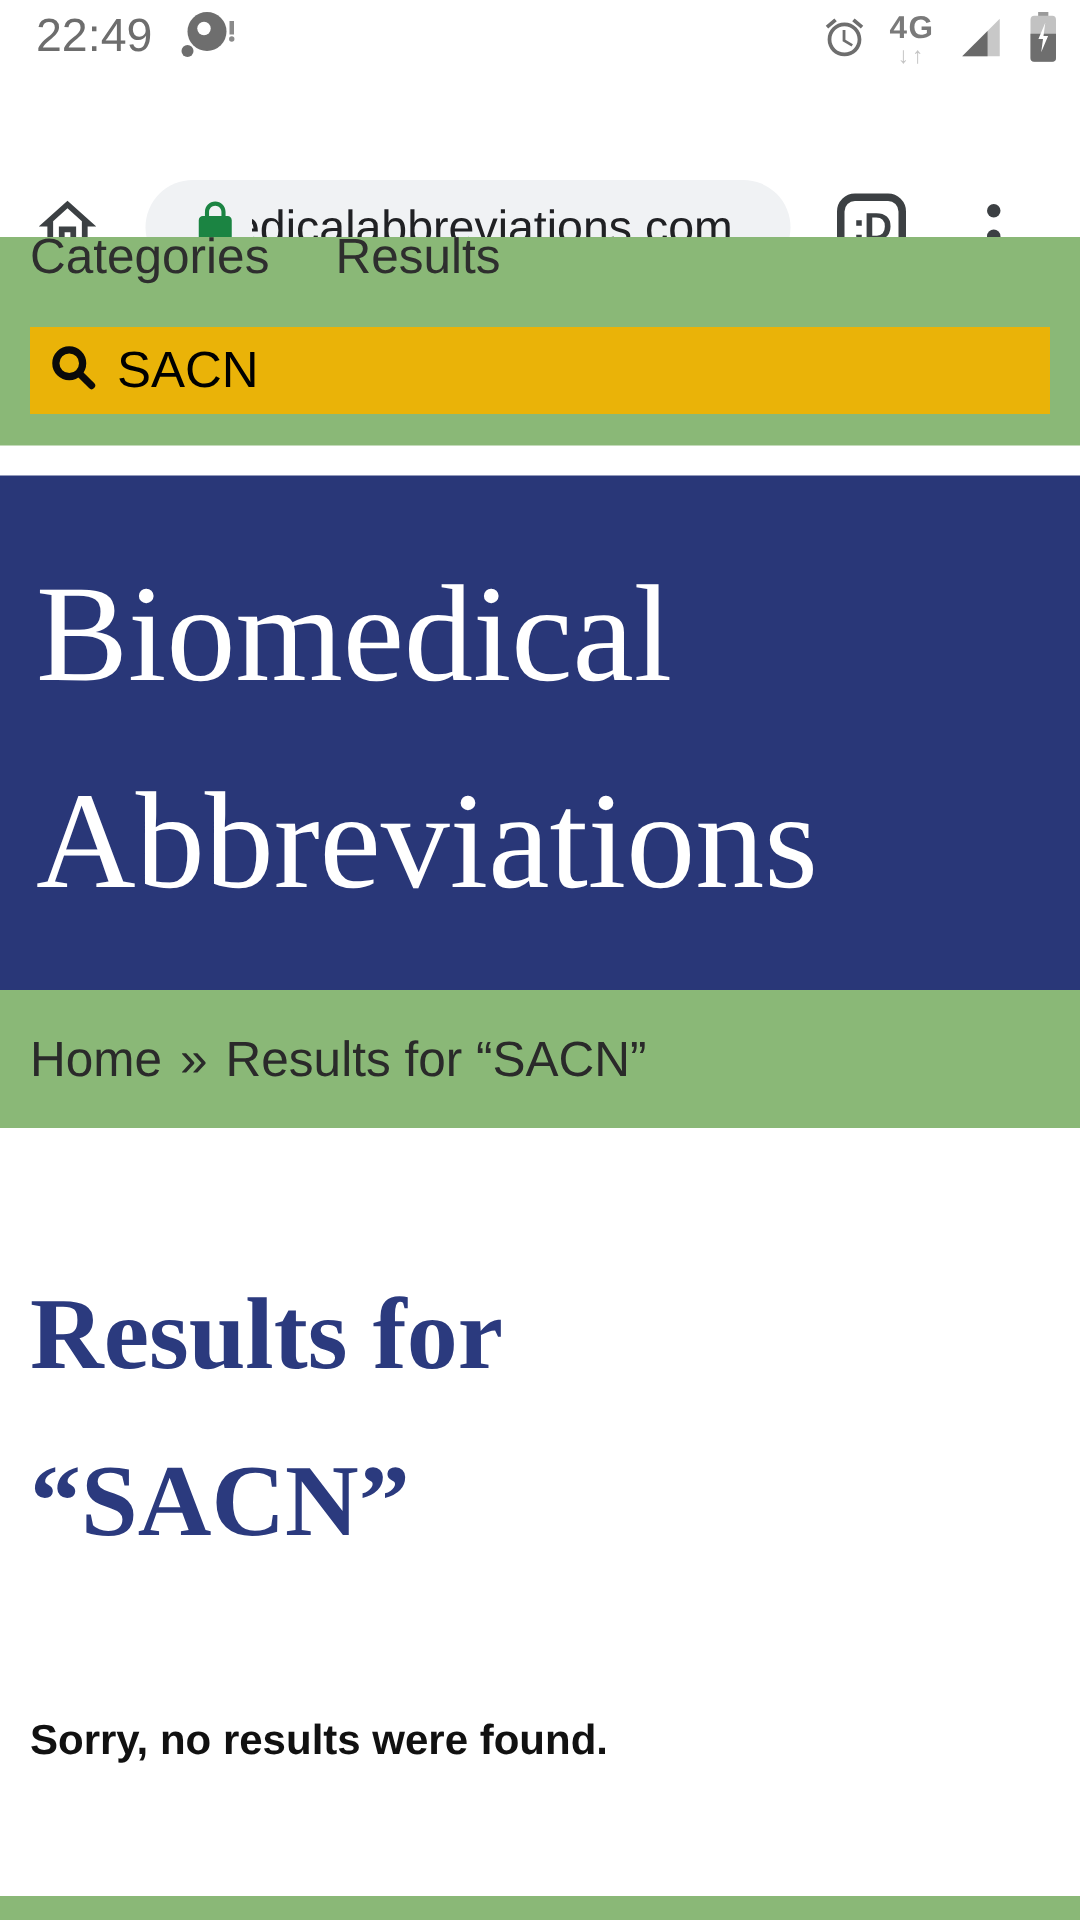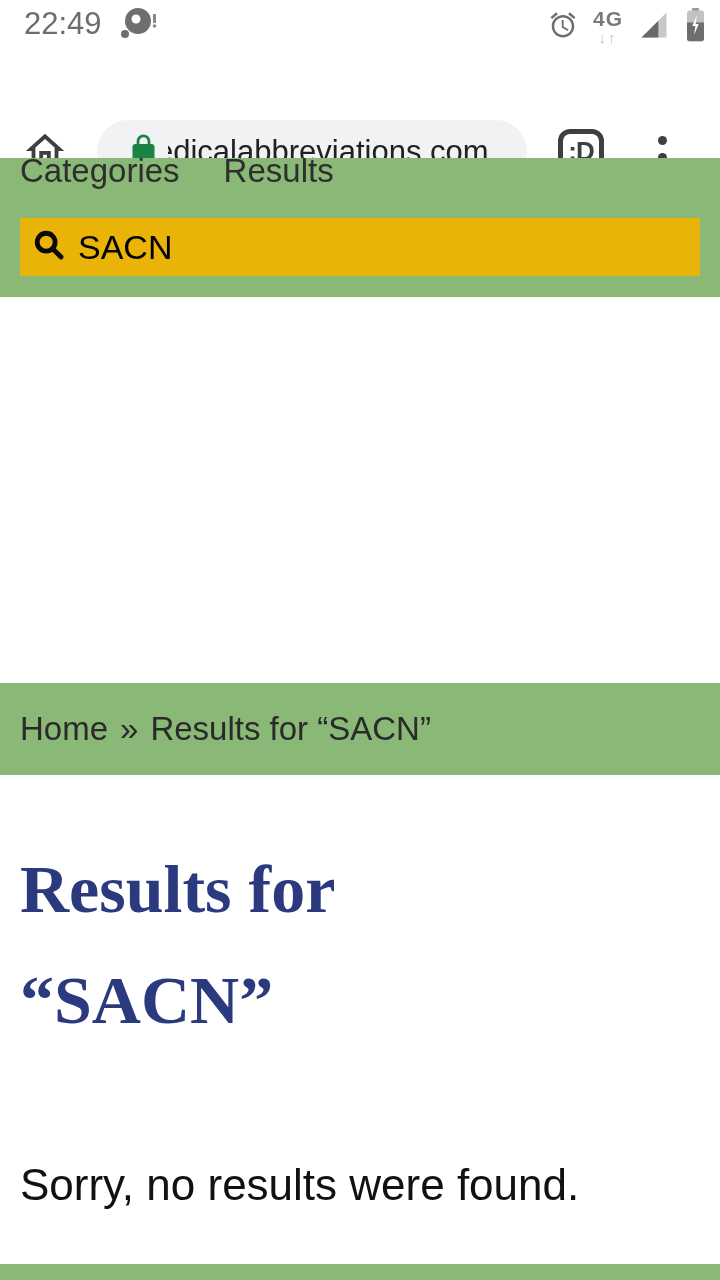--- a/index.html
+++ b/index.html
@@ -44,32 +44,32 @@
   .search-value{font-size:34px;color:#000;margin-left:12px;}
   
   .hero{position:absolute;left:0;top:317px;width:720px;height:345px;background:#293778;}
   .hero-title{
     width:676px;margin:0;padding:36px 0 0 24px;
     font-family:"Liberation Serif",serif;font-weight:400;
     font-size:92px;line-height:1.5;color:#ffffff;
   }
   
   .breadcrumb{
-    position:absolute;left:0;top:683px;width:720px;height:92px;background:#8ab877;
+    position:absolute;left:0;top:660px;width:720px;height:92px;background:#8ab877;
     display:flex;align-items:center;padding-left:20px;box-sizing:border-box;
     font-size:33px;color:#2a2a2a;
   }
   .crumb-sep{margin:0 12px;}
   
   .results-heading{
     position:absolute;left:20px;top:834px;width:520px;margin:0;
     font-family:"Liberation Serif",serif;font-weight:bold;
     font-size:68px;line-height:1.63;color:#2b3a7e;
   }
-  .no-results{position:absolute;left:20px;top:1116px;font-size:44px;color:#111;}
+  .no-results{position:absolute;left:20px;top:1116px;font-size:28px;color:#111;font-weight:bold;}
   
   .footer-strip{position:absolute;left:0;top:1264px;width:720px;height:16px;background:#8ab877;}
 </style>
 </head>
 <body>
 
 <div class="screen">
 
   <div class="status-bar">
     <span class="status-time">22:49</span>
@@ -144,20 +144,23 @@
       <span>
         <svg width="34" height="34" viewBox="0 0 24 24" fill="none" stroke="#0a0a0a" stroke-width="3.4">
           <circle cx="10" cy="10" r="6.3"></circle>
           <line x1="14.8" y1="14.8" x2="20.5" y2="20.5" stroke-linecap="round"></line>
         </svg>
       </span>
       <span class="search-value">SACN</span>
     </div>
   </div>
 
+  <div class="hero">
+    <h1 class="hero-title">Biomedical Abbreviations</h1>
+  </div>
 
   <div class="breadcrumb">
     <span>Home</span>
     <span class="crumb-sep">»</span>
     <span>Results for “SACN”</span>
   </div>
 
   <h2 class="results-heading">Results for “SACN”</h2>
   <p class="no-results">Sorry, no results were found.</p>
 

